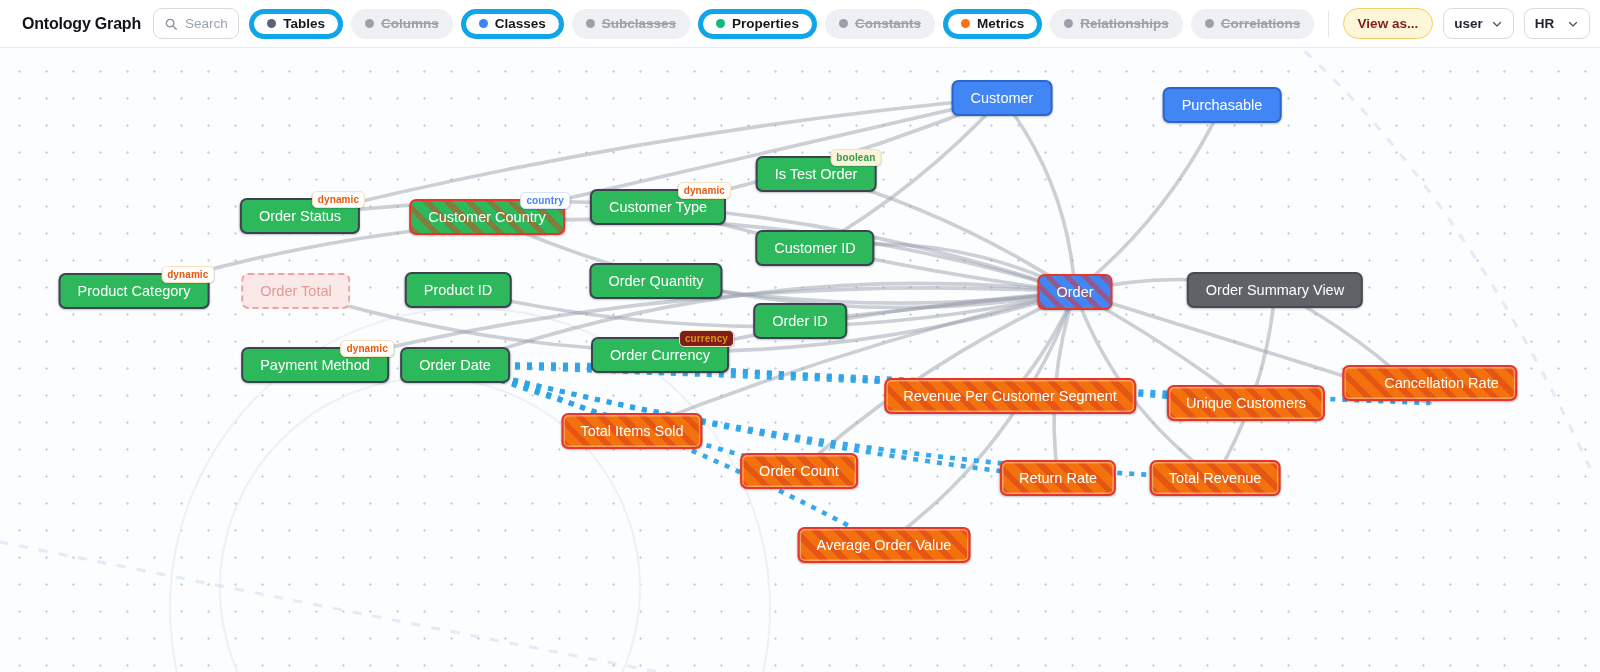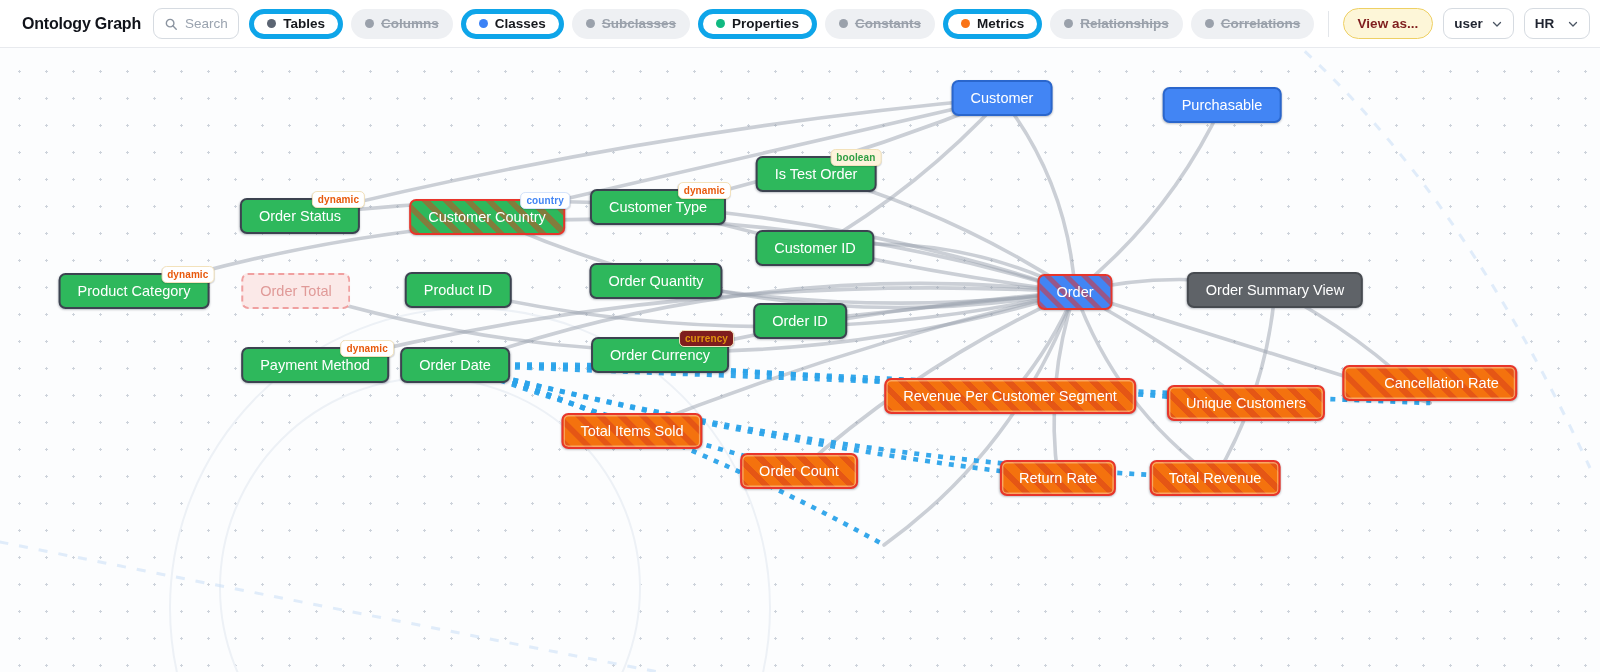--- a/index.html
+++ b/index.html
@@ -232,14 +232,15 @@
       <div class="node type-property" style="left: 315px; top: 317px;"><span>Payment Method</span><span class="badge badge-dynamic">dynamic</span></div>
       <div class="node type-property" style="left: 455px; top: 317px;"><span>Order Date</span></div>
       <div class="node type-view" style="left: 1275px; top: 242px;"><span>Order Summary View</span></div>
       <div class="node type-metric" style="left: 1010px; top: 348px;"><span>Revenue Per Customer Segment</span></div>
       <div class="node type-metric" style="left: 1246px; top: 355px;"><span>Unique Customers</span></div>
       <div class="node type-metric" style="left: 1430px; top: 335px; padding-left: 40px;"><span>Cancellation Rate</span></div>
       <div class="node type-metric" style="left: 632px; top: 383px;"><span>Total Items Sold</span></div>
       <div class="node type-metric" style="left: 799px; top: 423px;"><span>Order Count</span></div>
       <div class="node type-metric" style="left: 1058px; top: 430px;"><span>Return Rate</span></div>
       <div class="node type-metric" style="left: 1215px; top: 430px;"><span>Total Revenue</span></div>
+      <div class="node type-metric" style="left: 884px; top: 497px;"><span>Average Order Value</span></div>
     </div>
 </div>
 
 </body></html>

